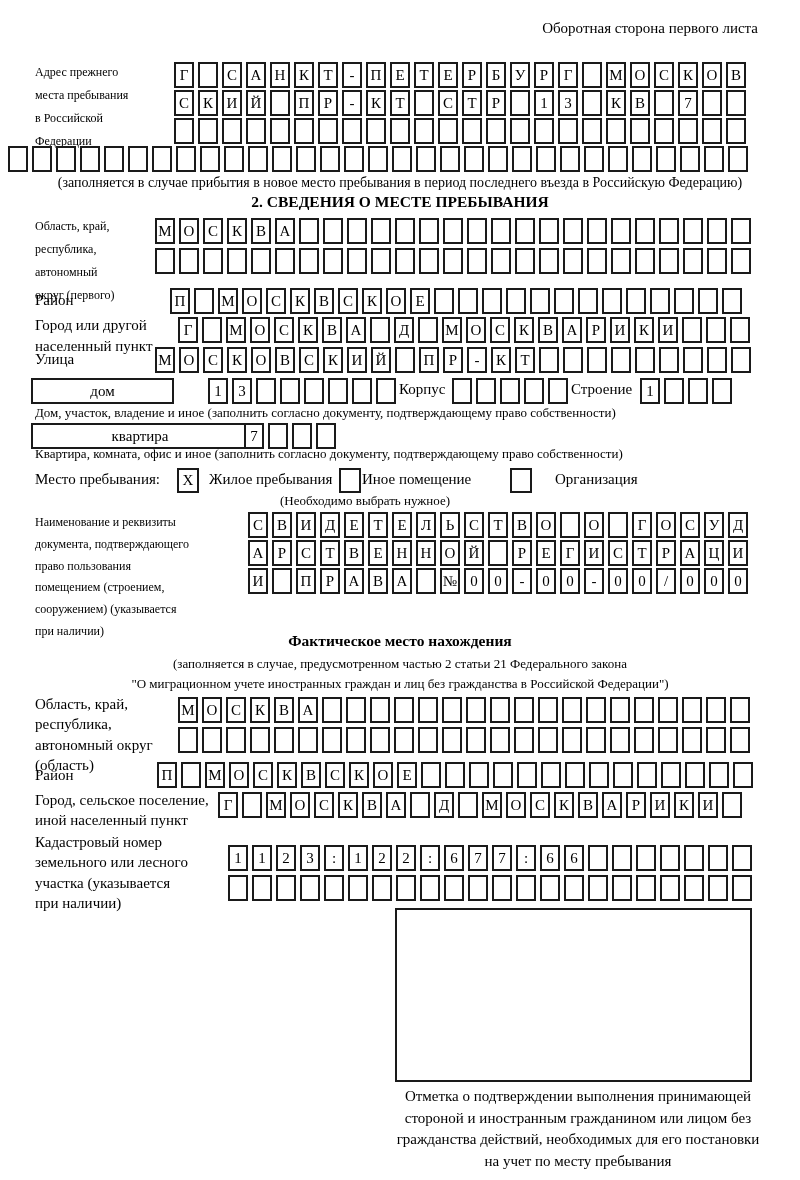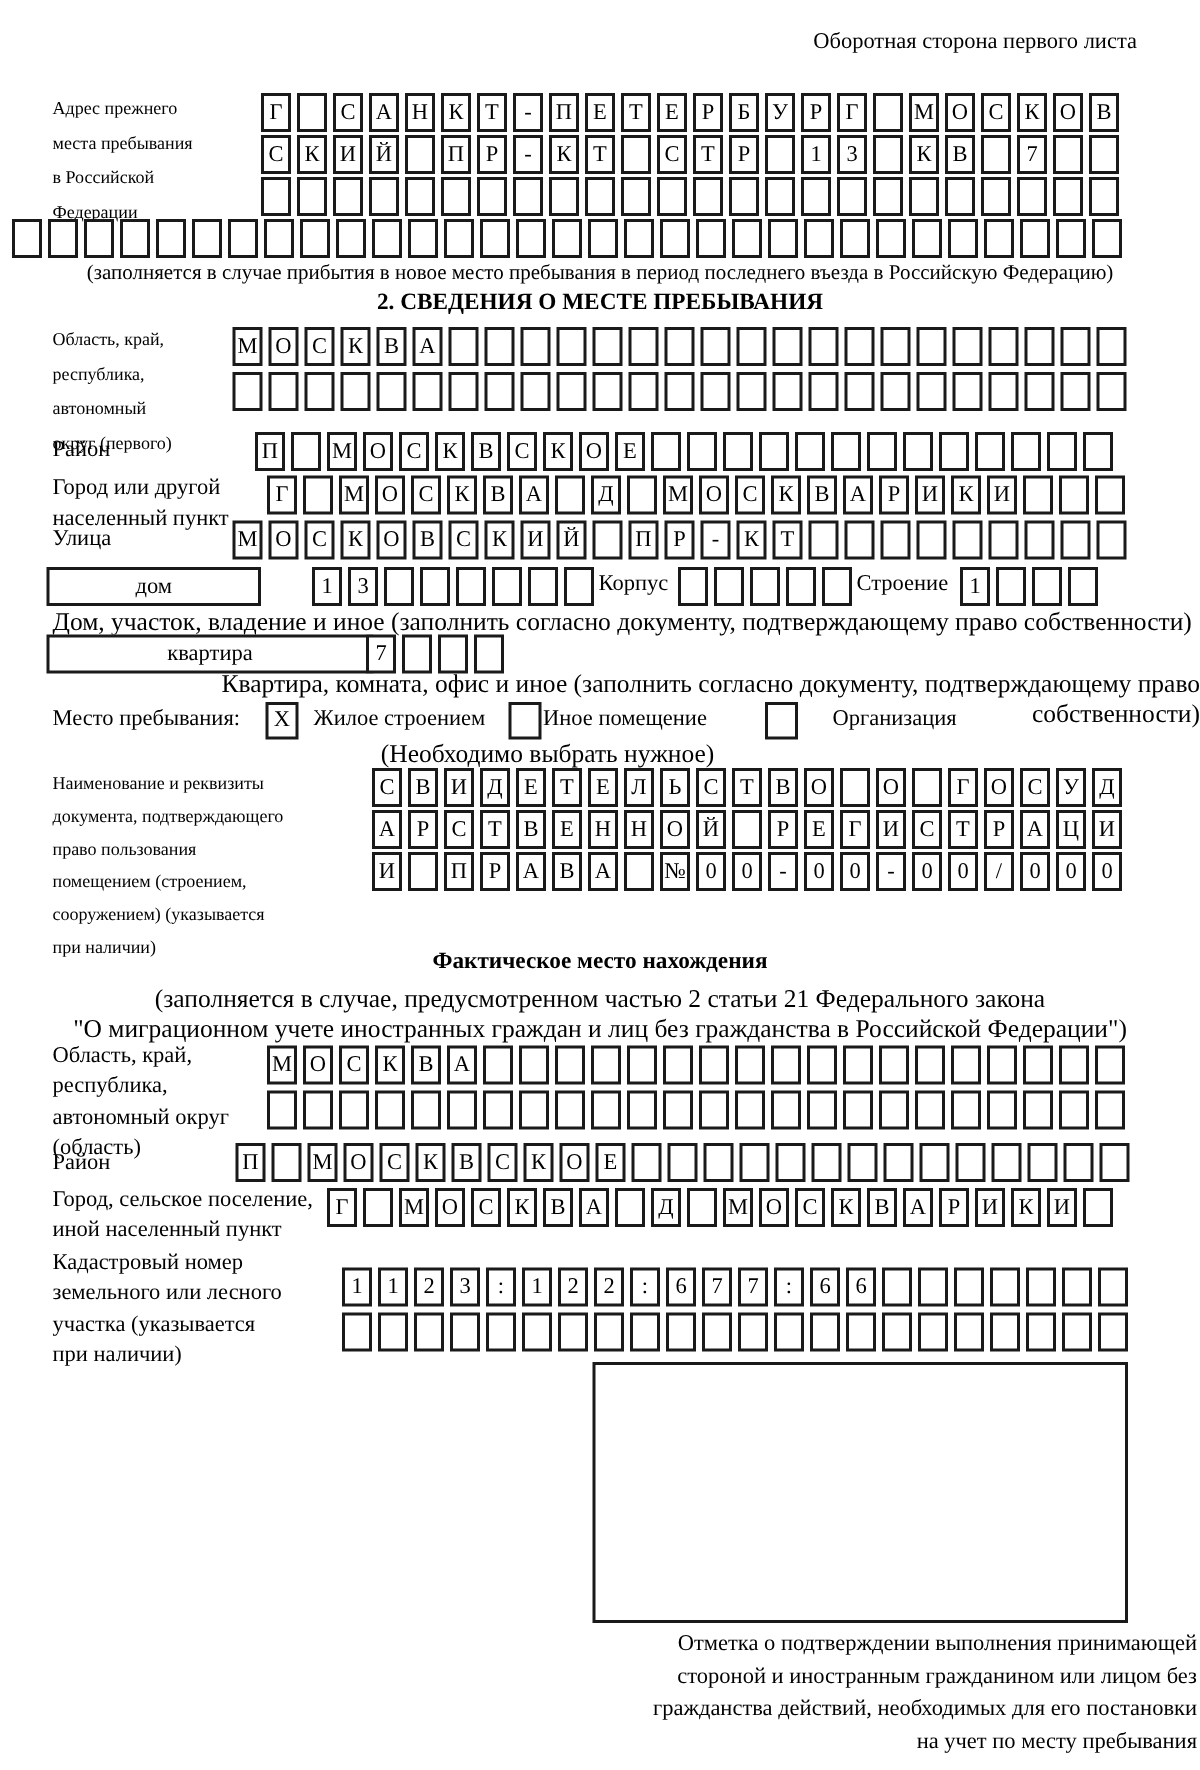--- a/index.html
+++ b/index.html
@@ -7,21 +7,21 @@
     width:800px;height:1180px;background:#ffffff;color:#000;
     font-family:"Liberation Serif","DejaVu Serif",serif;
     position:relative;overflow:hidden;
   }
   .abs{position:absolute;}
   .lb{font-size:12px;line-height:23px;}
   .lb20{font-size:15px;line-height:20.4px;}
   .lb21{font-size:15px;line-height:21px;}
   .lb218{font-size:12px;line-height:21.8px;}
   .one{font-size:15px;}
-  .cap{font-size:17px;}
+  .cap{font-size:13px;}
   .cap14{font-size:14px;}
   .center{text-align:center;width:800px;left:0;}
   .title{font-weight:bold;font-size:15.5px;}
   .cellrow{position:absolute;display:flex;gap:4px;}
   .cell{
     width:20px;height:26px;border:2px solid #1a1a1a;box-sizing:border-box;
     background:#fff;display:flex;align-items:center;justify-content:center;
     font-size:15px;line-height:1;flex:0 0 auto;
   }
   .fieldbox{
@@ -342,21 +342,21 @@
 <div class="cellrow" style="left:244px;top:423px;">
     <div class="cell">7</div>
     <div class="cell"></div>
     <div class="cell"></div>
     <div class="cell"></div>
   </div>
 <div class="abs cap" style="left:35px;top:446px;text-align:right;">Квартира, комната, офис и иное (заполнить согласно документу, подтверждающему право собственности)</div>
 
 <div class="abs one" style="left:35px;top:471px;">Место пребывания:</div>
 <div class="ckbox" style="left:177px;top:468px;">X</div>
-<div class="abs one" style="left:209px;top:471px;">Жилое строением</div>
+<div class="abs one" style="left:209px;top:471px;">Жилое пребывания</div>
 <div class="ckbox" style="left:339px;top:468px;"></div>
 <div class="abs one" style="left:362px;top:471px;">Иное помещение</div>
 <div class="ckbox" style="left:510px;top:468px;"></div>
 <div class="abs one" style="left:555px;top:471px;">Организация</div>
 <div class="abs cap notecenter" style="left:185px;top:493px;width:360px;">(Необходимо выбрать нужное)</div>
 
 <div class="abs lb218" style="left:35px;top:512px;width:210px;">
     <div>Наименование и реквизиты</div>
     <div>документа, подтверждающего</div>
     <div>право пользования</div>
@@ -604,18 +604,18 @@
     <div class="cell"></div>
     <div class="cell"></div>
     <div class="cell"></div>
     <div class="cell"></div>
     <div class="cell"></div>
     <div class="cell"></div>
     <div class="cell"></div>
   </div>
 
 <div class="stamp" style="left:395px;top:908px;width:357px;height:174px;"></div>
-<div class="abs one notecenter" style="left:358px;top:1086px;width:440px;line-height:21.5px;text-align:right;">
+<div class="abs one notecenter" style="left:358px;top:1086px;width:440px;line-height:21.5px;">
     <div>Отметка о подтверждении выполнения принимающей</div>
     <div>стороной и иностранным гражданином или лицом без</div>
     <div>гражданства действий, необходимых для его постановки</div>
     <div>на учет по месту пребывания</div>
   </div>
 
 </body></html>

